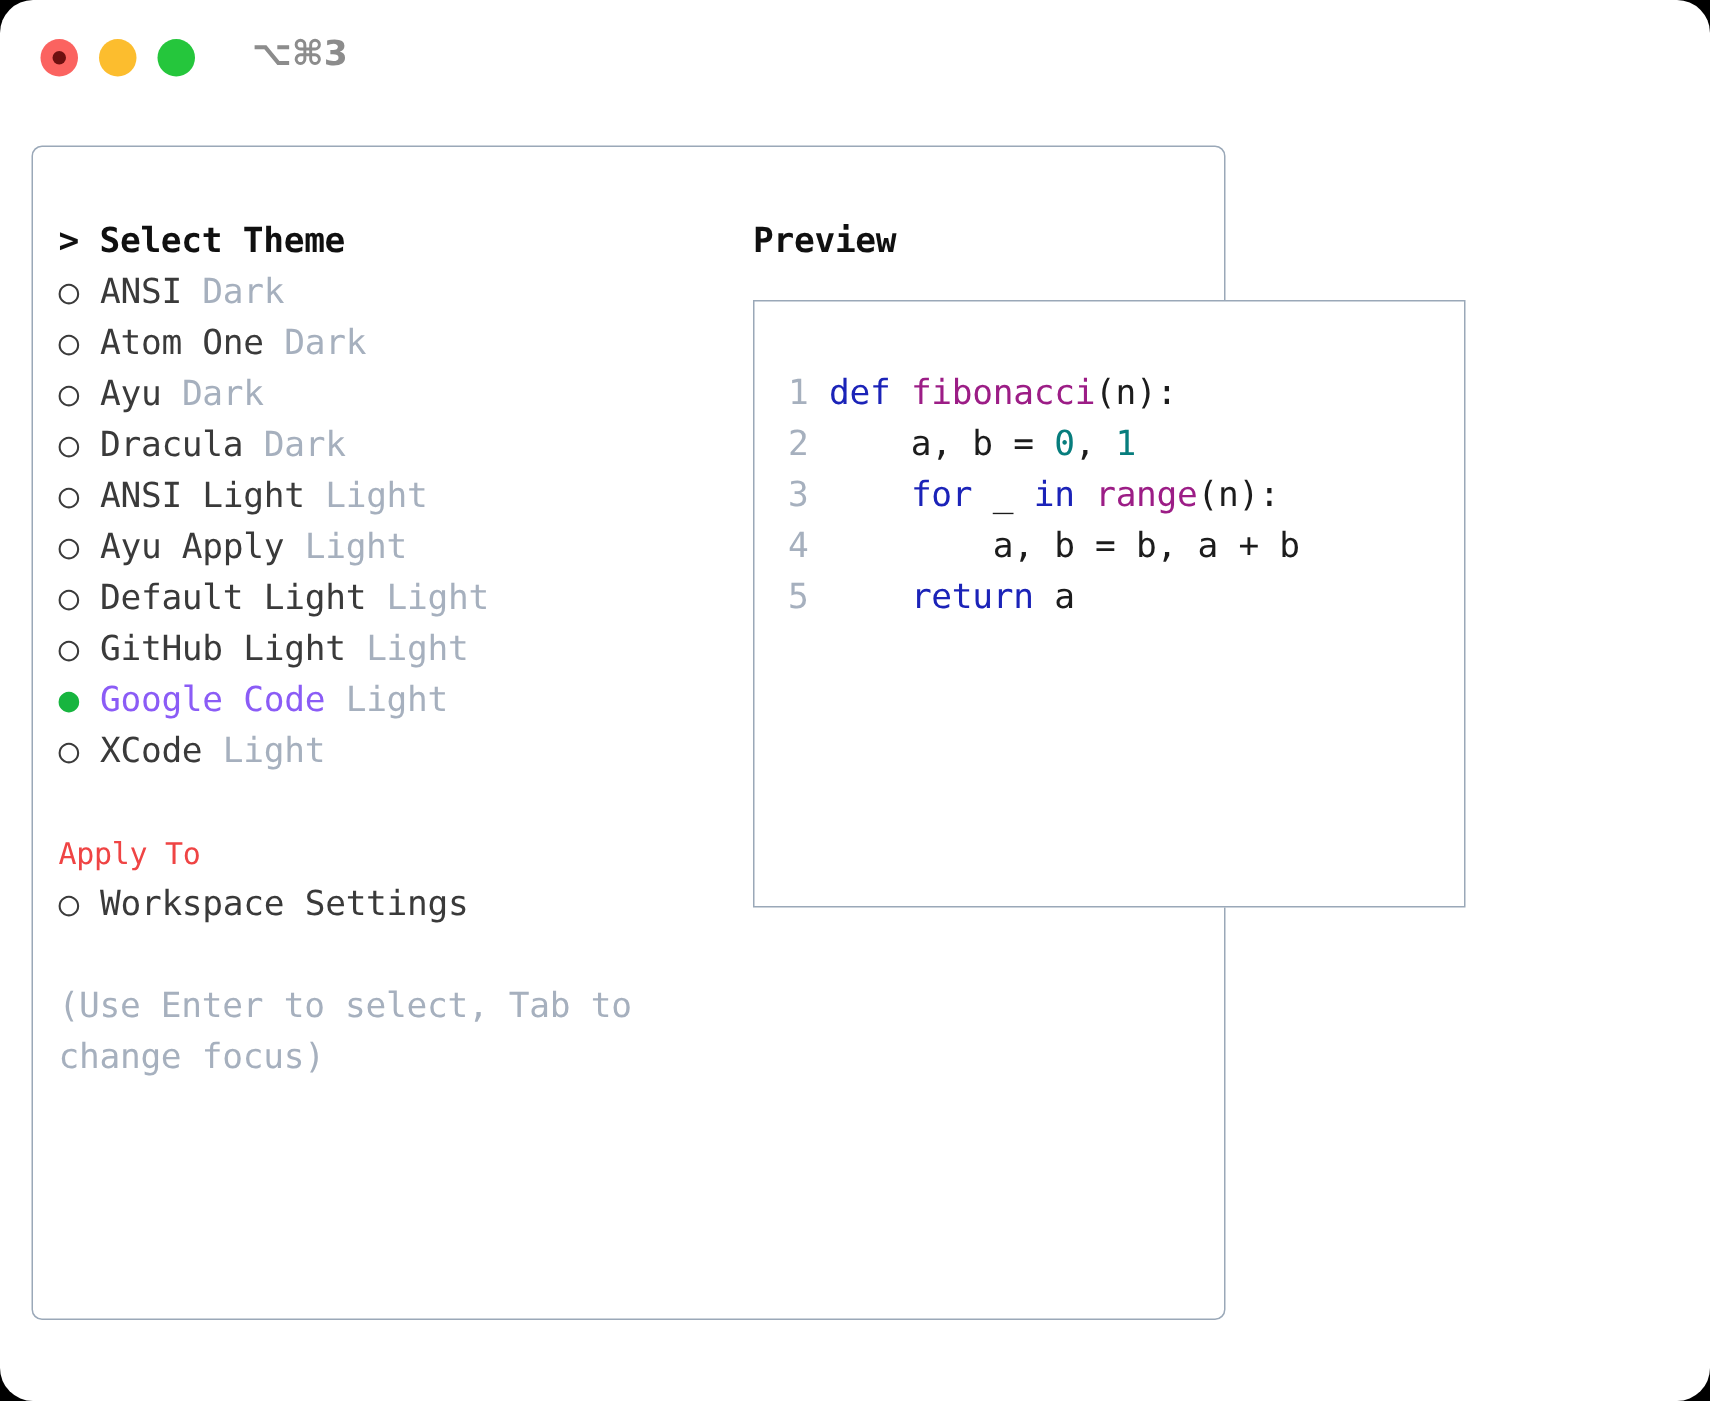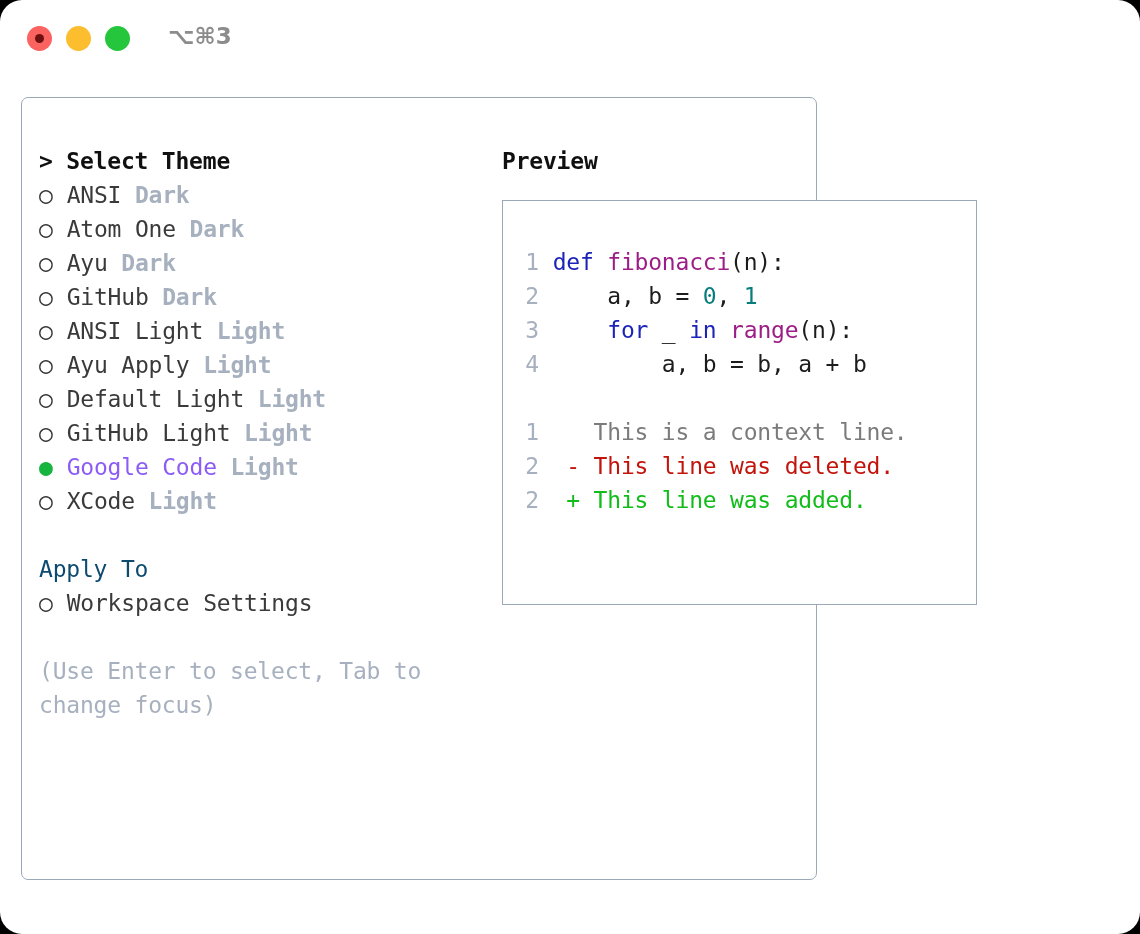--- a/index.html
+++ b/index.html
@@ -113,28 +113,27 @@
   }
   .bullet {
     display: inline-block;
     width: 14px;
     color: #3a3a3a;
   }
   .bullet.on { color: #17b53f; }
   .opt-label.on { color: #8b5cf6; }
   .tag {
     color: #a6b0be;
-    font-weight: bold;
   }
 
   .section-gap  { height: 34px; }
 
   .apply-header {
-    font-size: 23px;
-    color: #0c4a6e;
+    font-size: 20px;
+    color: #ef4444;
     line-height: 34px;
     white-space: pre;
     letter-spacing: -0.2px;
   }
 
   #hint-text {
     margin-top: 34px;
     font-size: 23px;
     line-height: 34px;
     color: #a6b0be;
@@ -203,21 +202,21 @@
   </div>
 
   <div id="main-panel">
 
     <div id="theme-column">
       <div class="list-header">&gt; Select Theme</div>
       <div id="theme-list">
           <div class="opt-row"><span class="bullet">○</span> <span class="opt-label">ANSI</span> <span class="tag">Dark</span></div>
           <div class="opt-row"><span class="bullet">○</span> <span class="opt-label">Atom One</span> <span class="tag">Dark</span></div>
           <div class="opt-row"><span class="bullet">○</span> <span class="opt-label">Ayu</span> <span class="tag">Dark</span></div>
-          <div class="opt-row"><span class="bullet">○</span> <span class="opt-label">GitHub</span> <span class="tag">Dark</span></div>
+          <div class="opt-row"><span class="bullet">○</span> <span class="opt-label">Dracula</span> <span class="tag">Dark</span></div>
           <div class="opt-row"><span class="bullet">○</span> <span class="opt-label">ANSI Light</span> <span class="tag">Light</span></div>
           <div class="opt-row"><span class="bullet">○</span> <span class="opt-label">Ayu Apply</span> <span class="tag">Light</span></div>
           <div class="opt-row"><span class="bullet">○</span> <span class="opt-label">Default Light</span> <span class="tag">Light</span></div>
           <div class="opt-row"><span class="bullet">○</span> <span class="opt-label">GitHub Light</span> <span class="tag">Light</span></div>
           <div class="opt-row"><span class="bullet on">●</span> <span class="opt-label on">Google Code</span> <span class="tag">Light</span></div>
           <div class="opt-row"><span class="bullet">○</span> <span class="opt-label">XCode</span> <span class="tag">Light</span></div>
         </div>
 
       <div class="section-gap"></div>
 
@@ -230,24 +229,20 @@
     </div>
 
     <div id="preview-column">
       <div id="preview-title">Preview</div>
       <div id="preview-box">
         <div id="code-block">
             <div class="code-line"><span class="ln">1</span> <span class="kw">def </span><span class="fn">fibonacci</span><span class="plain">(n):</span></div>
             <div class="code-line"><span class="ln">2</span> <span class="plain">    a, b = </span><span class="num">0</span><span class="plain">, </span><span class="num">1</span></div>
             <div class="code-line"><span class="ln">3</span> <span class="plain">    </span><span class="kw">for</span><span class="plain"> _ </span><span class="kw">in</span><span class="plain"> </span><span class="fn">range</span><span class="plain">(n):</span></div>
             <div class="code-line"><span class="ln">4</span> <span class="plain">        a, b = b, a + b</span></div>
+            <div class="code-line"><span class="ln">5</span> <span class="plain">    </span><span class="kw">return</span><span class="plain"> a</span></div>
           </div>
         <div class="blank-line"></div>
-        <div id="diff-block">
-            <div class="code-line"><span class="ln">1</span>  <span class="diff-ctx"> </span><span class="diff-ctx"> This is a context line.</span></div>
-            <div class="code-line"><span class="ln">2</span>  <span class="diff-del">-</span><span class="diff-del"> This line was deleted.</span></div>
-            <div class="code-line"><span class="ln">2</span>  <span class="diff-add">+</span><span class="diff-add"> This line was added.</span></div>
-          </div>
       </div>
     </div>
 
   </div>
 </div>
 
 </body></html>

